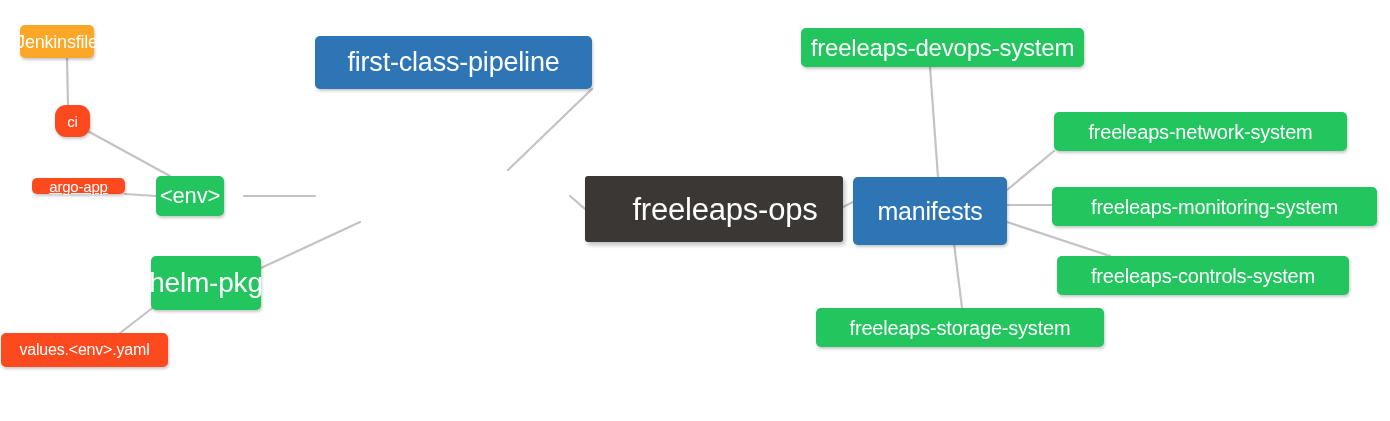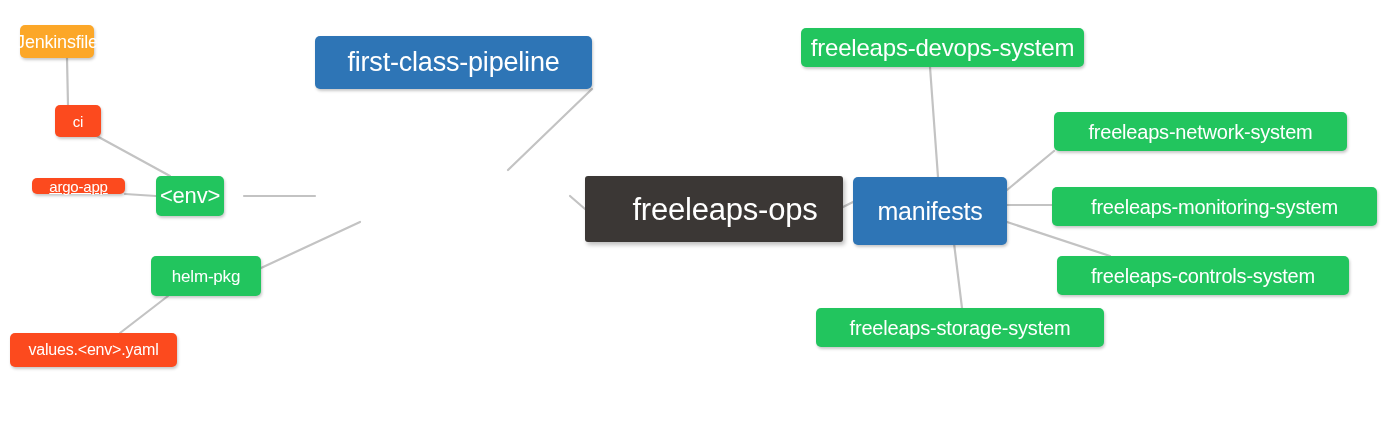--- a/index.html
+++ b/index.html
@@ -49,25 +49,25 @@
   .node.blue    { background: #2e75b6; }
   .node.green   { background: #22c55e; }
   .node.orange  { background: #fca728; }
   .node.red     { background: #fc4a1e; }
 
   .n-root        { left: 585px;  top: 176px; width: 258px; height: 66px; font-size: 31px; }
   .n-first       { left: 315px;  top: 36px;  width: 277px; height: 53px; font-size: 27px; }
   .n-service     { left: 315px;  top: 170px; width: 255px; height: 52px; font-size: 27px; }
   .n-manifests   { left: 853px;  top: 177px; width: 154px; height: 68px; font-size: 25px; }
   .n-env         { left: 156px;  top: 176px; width: 68px;  height: 40px; font-size: 22px; }
-  .n-helm        { left: 151px;  top: 256px; width: 110px; height: 40px; font-size: 17px; }
-  .n-ci          { left: 55px;   top: 105px; width: 46px;  height: 32px; font-size: 15px; }
+  .n-helm        { left: 151px;  top: 256px; width: 110px; height: 54px; font-size: 28px; }
+  .n-ci          { left: 55px;   top: 105px; width: 35px;  height: 32px; font-size: 15px; border-radius: 11px; }
   .n-jenkins     { left: 20px;   top: 25px;  width: 74px;  height: 33px; font-size: 18px; }
   .n-argo        { left: 32px;   top: 178px; width: 93px;  height: 16px; font-size: 15px; text-decoration: underline; }
-  .n-values      { left: 10px;   top: 333px; width: 167px; height: 34px; font-size: 16px; }
+  .n-values      { left: 1px;   top: 333px; width: 167px; height: 34px; font-size: 16px; }
   .n-devops      { left: 801px;  top: 28px;  width: 283px; height: 39px; font-size: 24px; }
   .n-network     { left: 1054px; top: 112px; width: 293px; height: 39px; font-size: 20px; }
   .n-monitoring  { left: 1052px; top: 187px; width: 325px; height: 39px; font-size: 20px; }
   .n-controls    { left: 1057px; top: 256px; width: 292px; height: 39px; font-size: 20px; }
   .n-storage     { left: 816px;  top: 308px; width: 288px; height: 39px; font-size: 20px; }
 </style>
 </head>
 <body>
 
 <div id="canvas">

